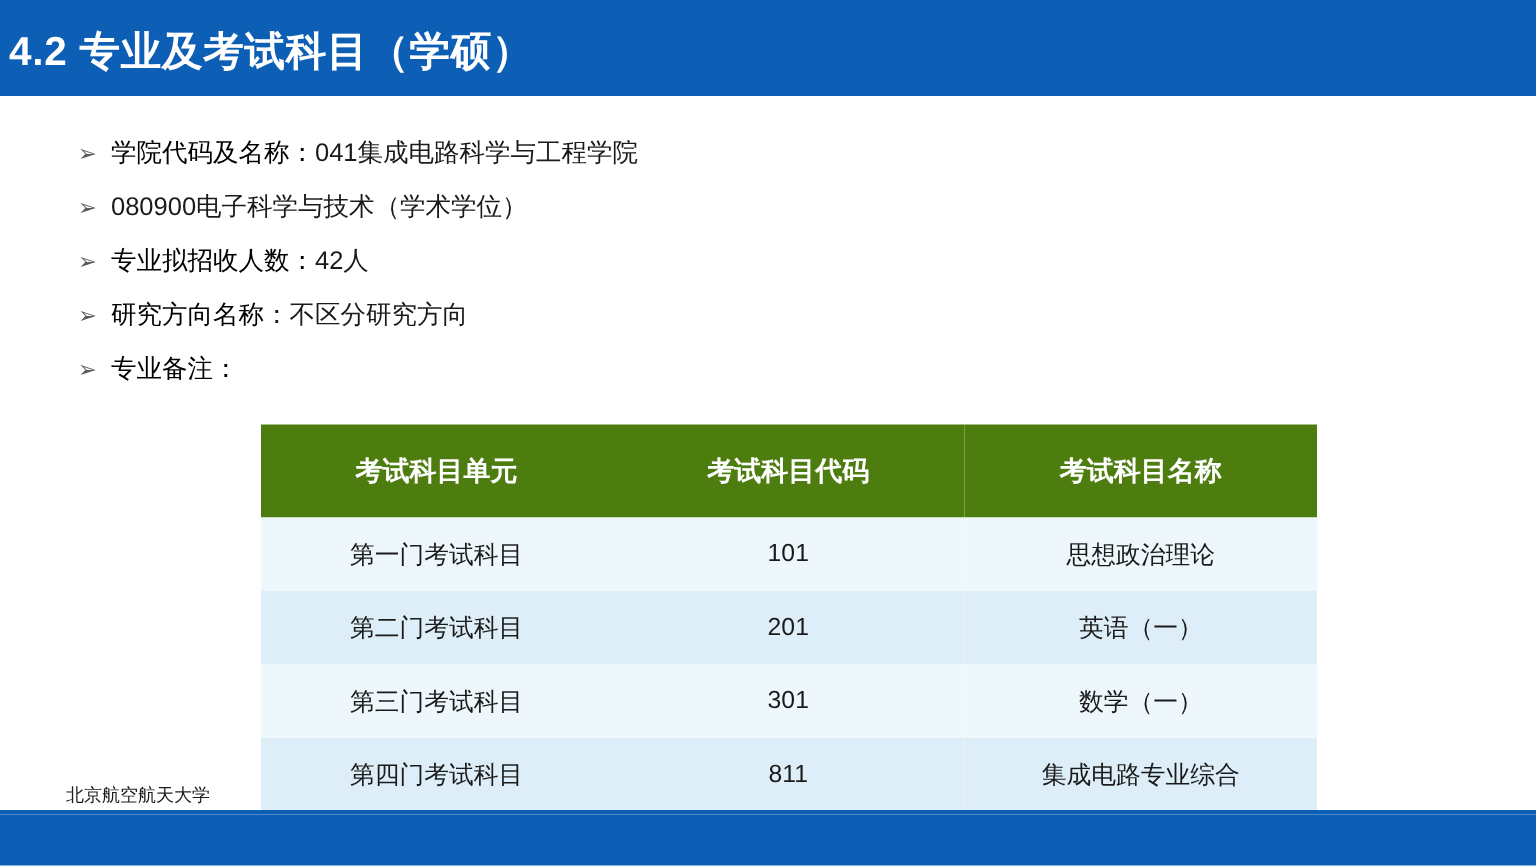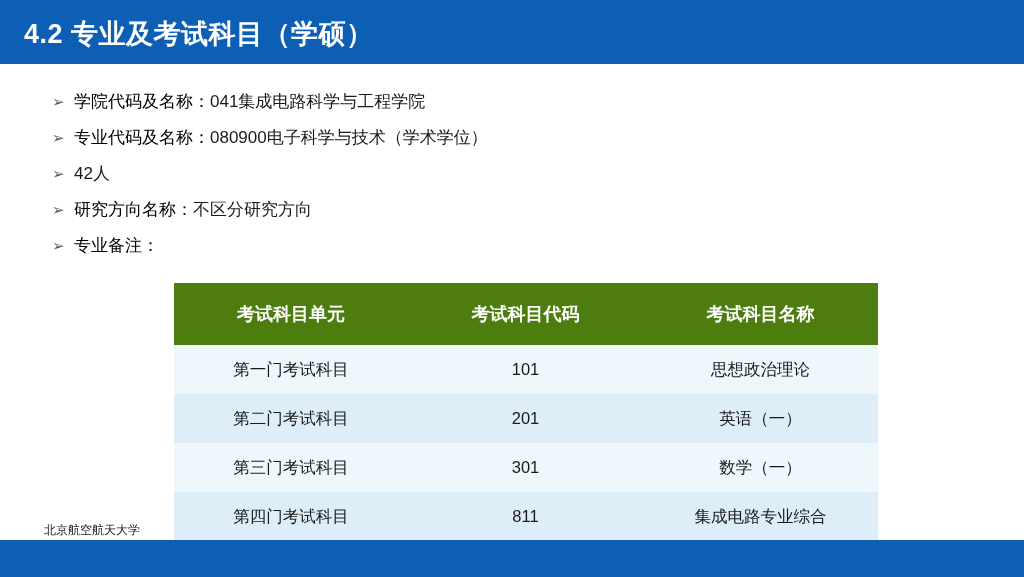--- a/index.html
+++ b/index.html
@@ -24,21 +24,21 @@
   .header-bar {
     position: absolute;
     left: 0;
     top: 0;
     width: 1024px;
     height: 64px;
     background: #0c5fb4;
   }
   .header-title {
     position: absolute;
-    left: 24px;
+    left: 6px;
     top: 16px;
     color: #ffffff;
     font-size: 27px;
     font-weight: bold;
     letter-spacing: 0.5px;
     white-space: nowrap;
   }
   
   .bullets {
     position: absolute;
@@ -140,25 +140,25 @@
   <div class="header-title">4.2 专业及考试科目（学硕）</div>
 
   <div class="bullets">
     <div class="bullet-row">
       <span class="bullet-marker">➢</span>
       <span class="bullet-label">学院代码及名称：</span>
       <span class="bullet-value">041集成电路科学与工程学院</span>
     </div>
     <div class="bullet-row">
       <span class="bullet-marker">➢</span>
-      <span class="bullet-label">专业代码及名称：</span>
       <span class="bullet-value">080900电子科学与技术（学术学位）</span>
     </div>
     <div class="bullet-row">
       <span class="bullet-marker">➢</span>
+      <span class="bullet-label">专业拟招收人数：</span>
       <span class="bullet-value">42人</span>
     </div>
     <div class="bullet-row">
       <span class="bullet-marker">➢</span>
       <span class="bullet-label">研究方向名称</span>
       <span class="bullet-value">：不区分研究方向</span>
     </div>
     <div class="bullet-row">
       <span class="bullet-marker">➢</span>
       <span class="bullet-label">专业备注：</span>

